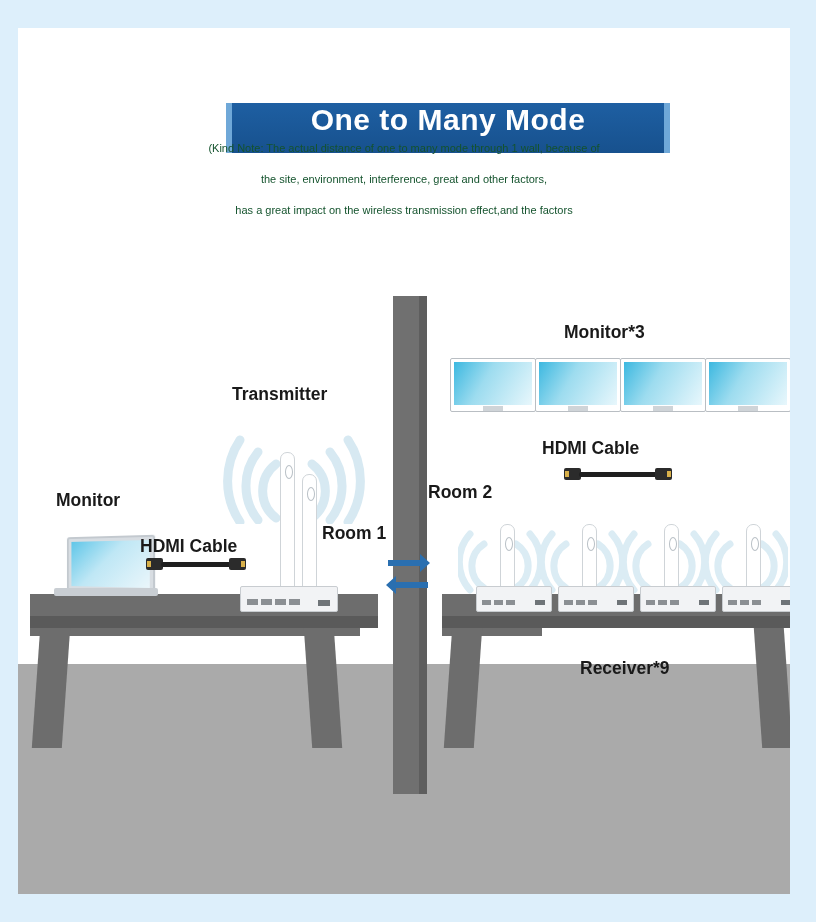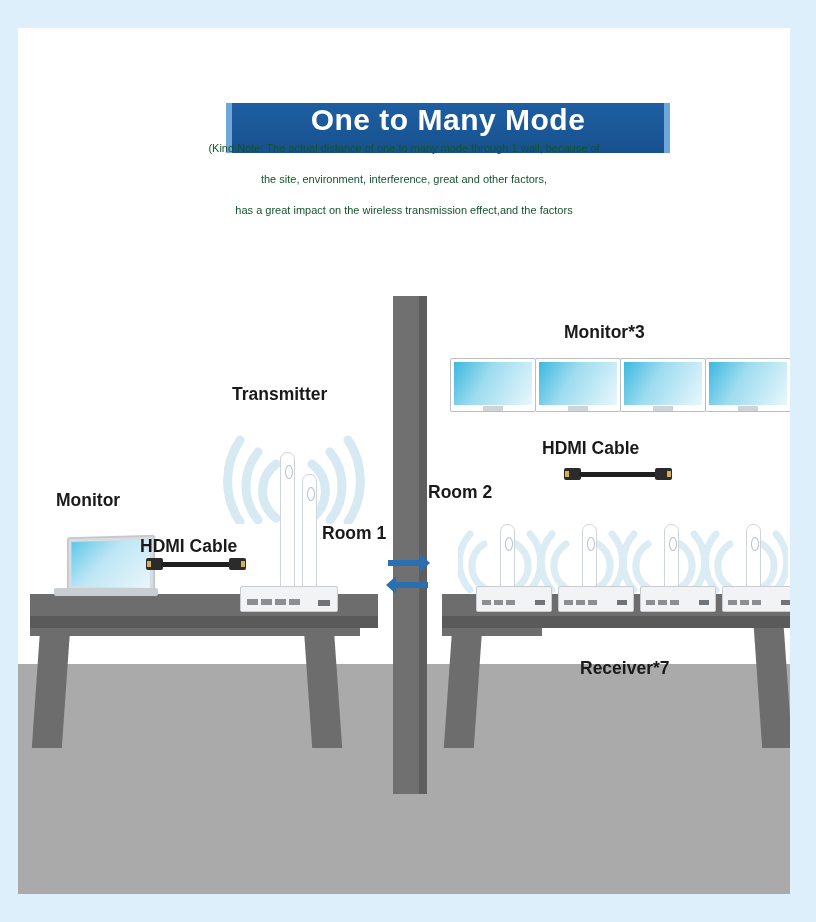--- a/index.html
+++ b/index.html
@@ -575,17 +575,17 @@
         <span class="led"></span>
       </div>
 
       <div class="lbl" style="left:38px; top:234px;">Monitor</div>
       <div class="lbl" style="left:122px; top:280px;">HDMI Cable</div>
       <div class="lbl" style="left:214px; top:128px;">Transmitter</div>
       <div class="lbl" style="left:304px; top:234px;margin-top:33px;">Room 1</div>
       <div class="lbl" style="left:410px; top:226px;">Room 2</div>
       <div class="lbl" style="left:546px; top:66px;">Monitor*3</div>
       <div class="lbl" style="left:524px; top:182px;">HDMI Cable</div>
-      <div class="lbl" style="left:562px; top:402px;">Receiver*7</div>
+      <div class="lbl" style="left:562px; top:402px;">Receiver*9</div>
 
     </div>
   </div>
 </div>
 
 </body></html>

